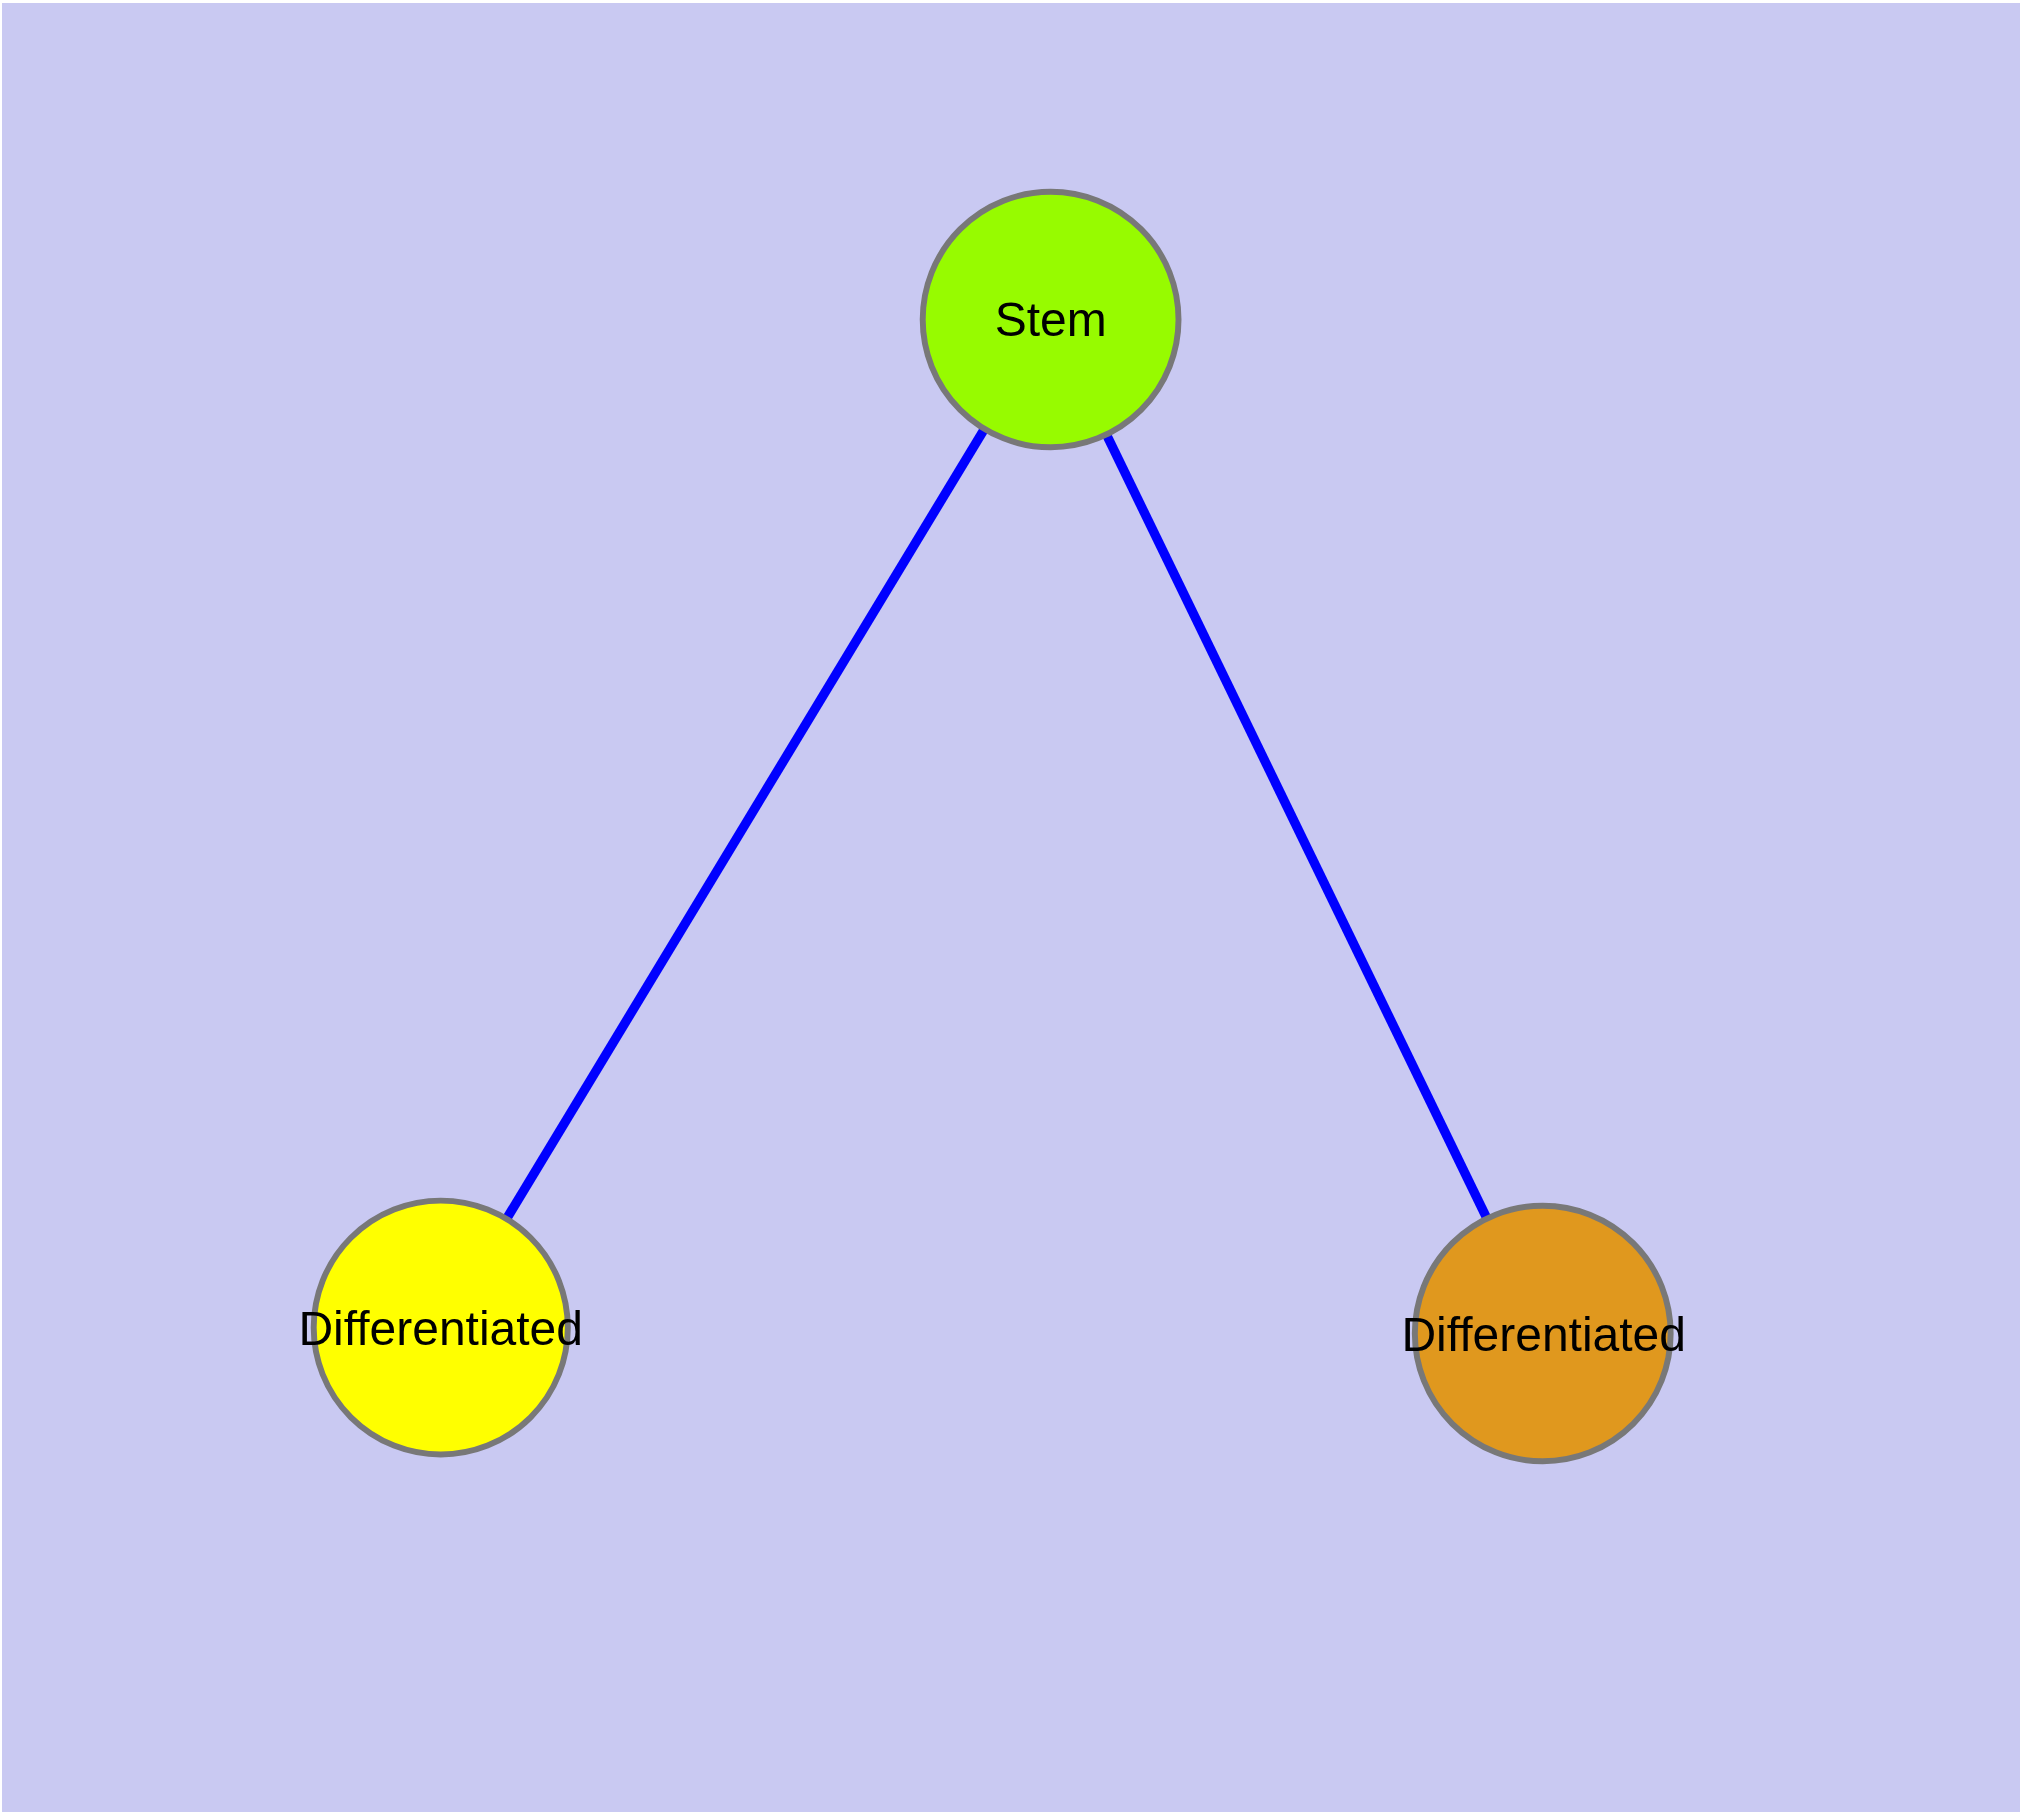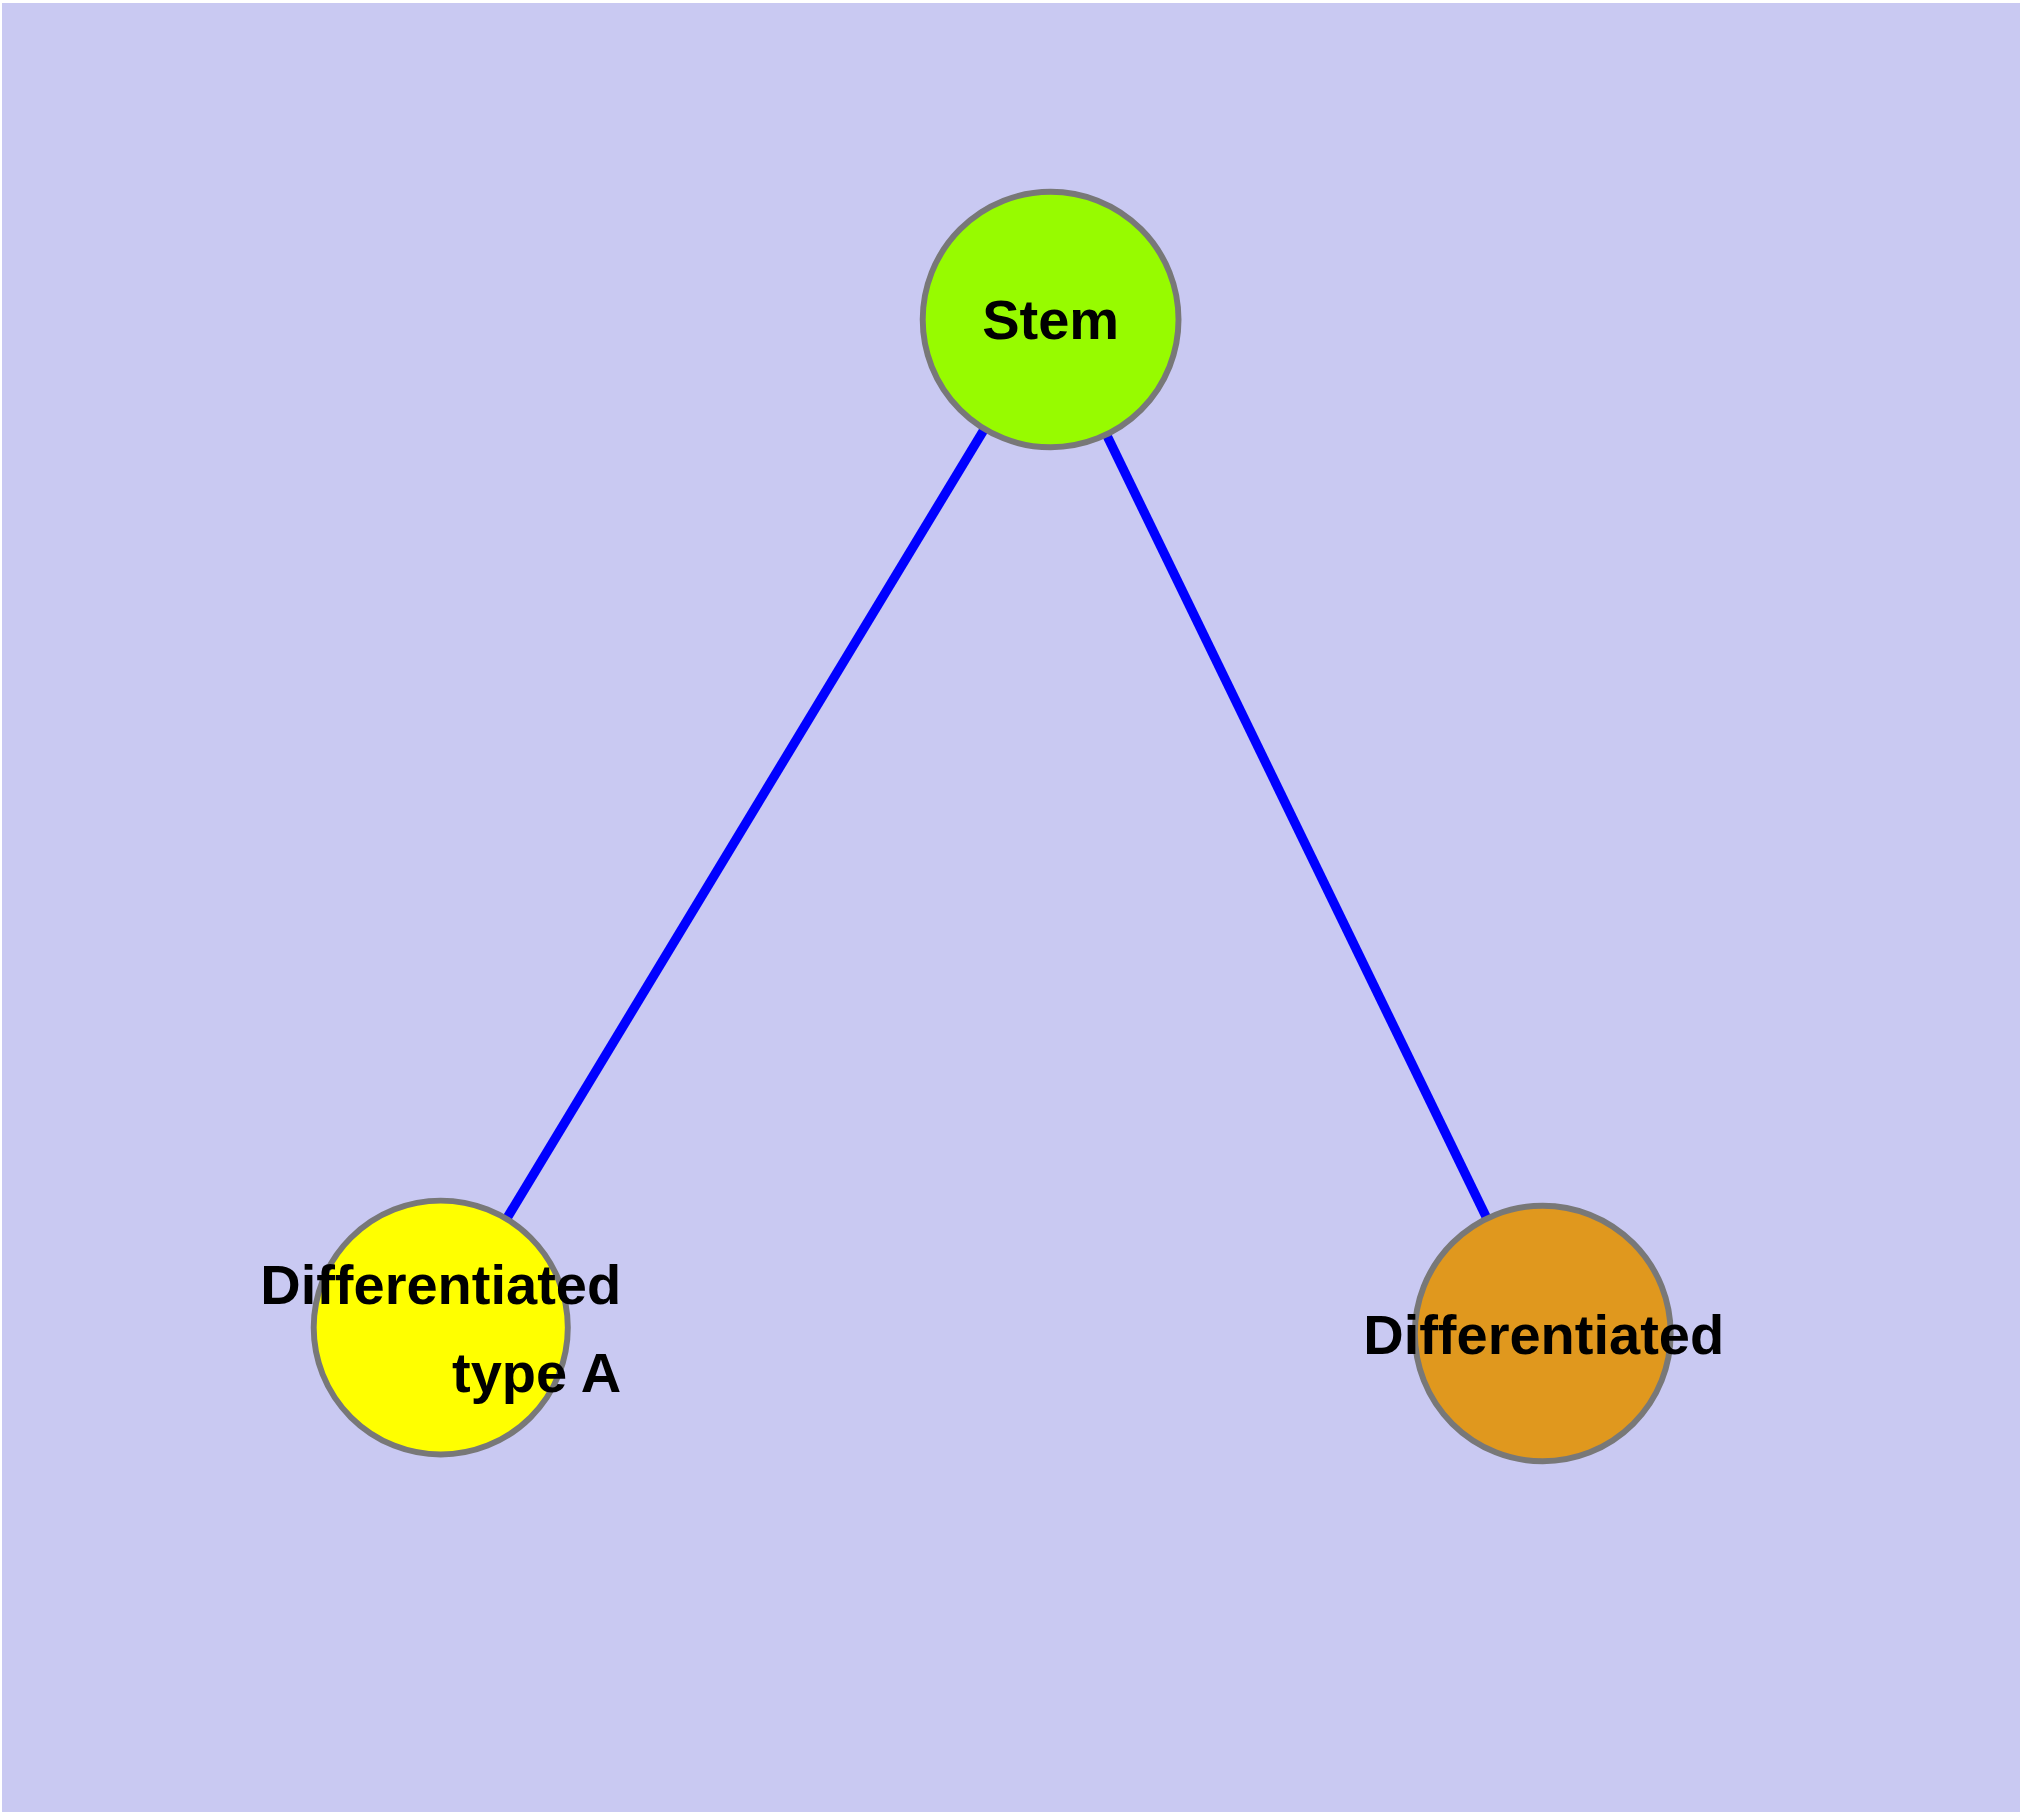--- a/index.html
+++ b/index.html
@@ -34,25 +34,25 @@
     position: absolute;
     left: 0;
     top: 0;
     width: 100%;
     height: 100%;
     pointer-events: none;
   }
   .node-label {
     position: absolute;
     transform: translate(-50%, -50%);
-    font-weight: bold;
-    font-size: 56px;
+    font-weight: normal;
+    font-size: 48px;
     line-height: 88px;
     color: #000000;
-    text-align: right;
+    text-align: left;
     white-space: nowrap;
   }
 </style>
 </head>
 <body>
 
 <div class="stage">
   <div class="plot-area">
     <svg id="graph-svg" xmlns="http://www.w3.org/2000/svg" viewBox="0 0 2384 2138" preserveAspectRatio="none">
         <rect x="0" y="0" width="2384" height="2138" fill="#C9C9F2"></rect>
@@ -61,21 +61,20 @@
         <circle cx="1238" cy="374" r="151" fill="#97FB00" stroke="#787878" stroke-width="7"></circle>
         <circle cx="518" cy="1565" r="150" fill="#FFFF00" stroke="#787878" stroke-width="7"></circle>
         <circle cx="1819" cy="1572" r="151" fill="#E0981E" stroke="#787878" stroke-width="7"></circle>
       </svg>
     <div id="labels-layer" class="labels-layer">
         <div class="node-label" style="left: 1049px; top: 317px; color: rgb(0, 0, 0);">
           <div>Stem</div>
         </div>
         <div class="node-label" style="left: 439px; top: 1326px; color: rgb(0, 0, 0);">
           <div>Differentiated</div>
-          <div>type A</div>
         </div>
         <div class="node-label" style="left: 1542px; top: 1332px; color: rgb(0, 0, 0);">
           <div>Differentiated</div>
         </div>
       </div>
   </div>
 </div>
 
 
 </body></html>

